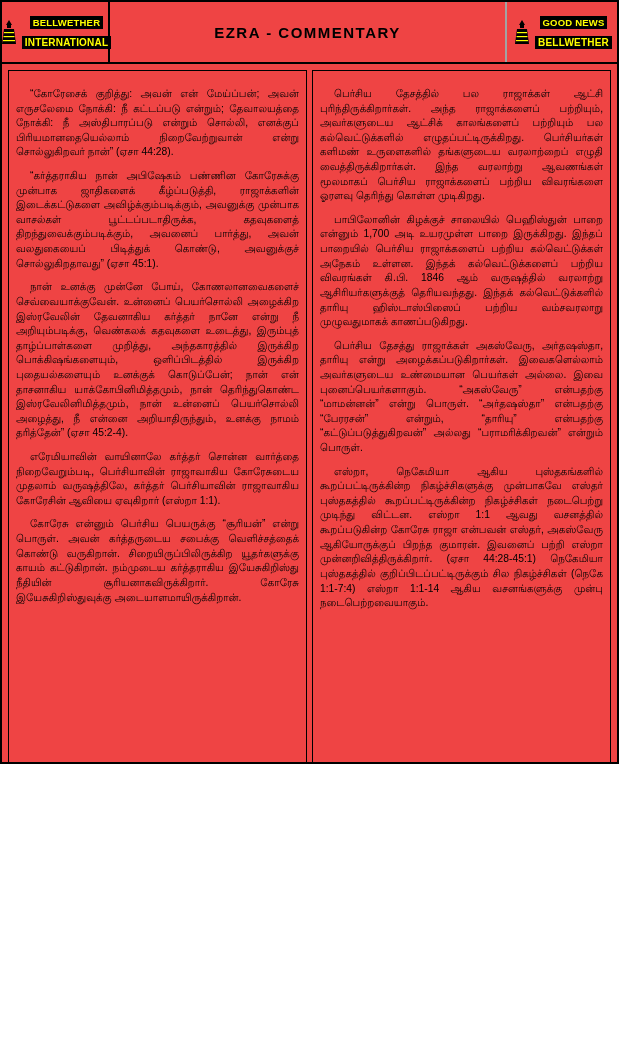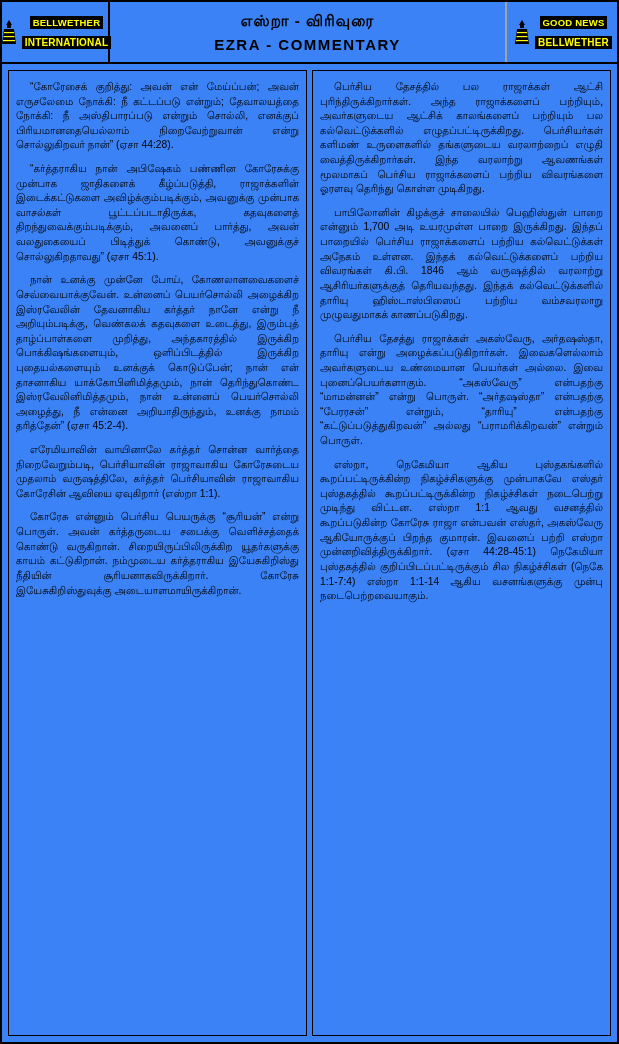--- a/index.html
+++ b/index.html
@@ -5,23 +5,23 @@
   html, body {
     margin: 0;
     padding: 0;
     background: #ffffff;
   }
   body {
     font-family: "Liberation Sans", sans-serif;
   }
   .page {
     width: 619px;
-    height: 1044px;
-    box-sizing: border-box;
-    background: #3b82f6;
+    height: 764px;
+    box-sizing: border-box;
+    background: #ef4444;
     border: 2px solid #000000;
     position: relative;
     overflow: hidden;
   }
   
   .header {
     display: flex;
     align-items: stretch;
     border-bottom: 2px solid #000000;
     height: 62px;
@@ -116,21 +116,21 @@
     font-size: 10.3px;
     line-height: 1.42;
     color: #000000;
     text-align: justify;
     overflow: hidden;
   }
   .col.left {
     margin-right: 5px;
   }
   .col p {
-    margin: 1px 0 9px 0;
+    margin: 8px 0 9px 0;
     text-indent: 14px;
   }
   .col p:last-child {
     margin-bottom: 0;
   }
 </style>
 </head>
 <body>
 
 <div class="page">
@@ -148,21 +148,20 @@
           <rect x="4" y="21" width="12" height="1.2" fill="#ffff00"></rect>
         </svg>
         <div class="logo-stack">
           <div class="logo-line1">BELLWETHER</div>
           <div class="logo-line2">INTERNATIONAL</div>
         </div>
       </div>
     </div>
 
     <div class="title-box">
-      <div class="title-tamil">எஸ்றா  -  விரிவுரை</div>
       <div class="title-english">EZRA  -  COMMENTARY</div>
     </div>
 
     <div class="logo-box right">
       <div class="logo-row">
         <svg class="logo-mark" viewBox="0 0 20 26">
           <polygon points="10,1 13,6 7,6" fill="#000"></polygon>
           <rect x="8" y="6" width="4" height="3" fill="#000"></rect>
           <polygon points="5,10 15,10 17,25 3,25" fill="#000"></polygon>
           <rect x="5" y="13" width="10" height="1.2" fill="#ffff00"></rect>

